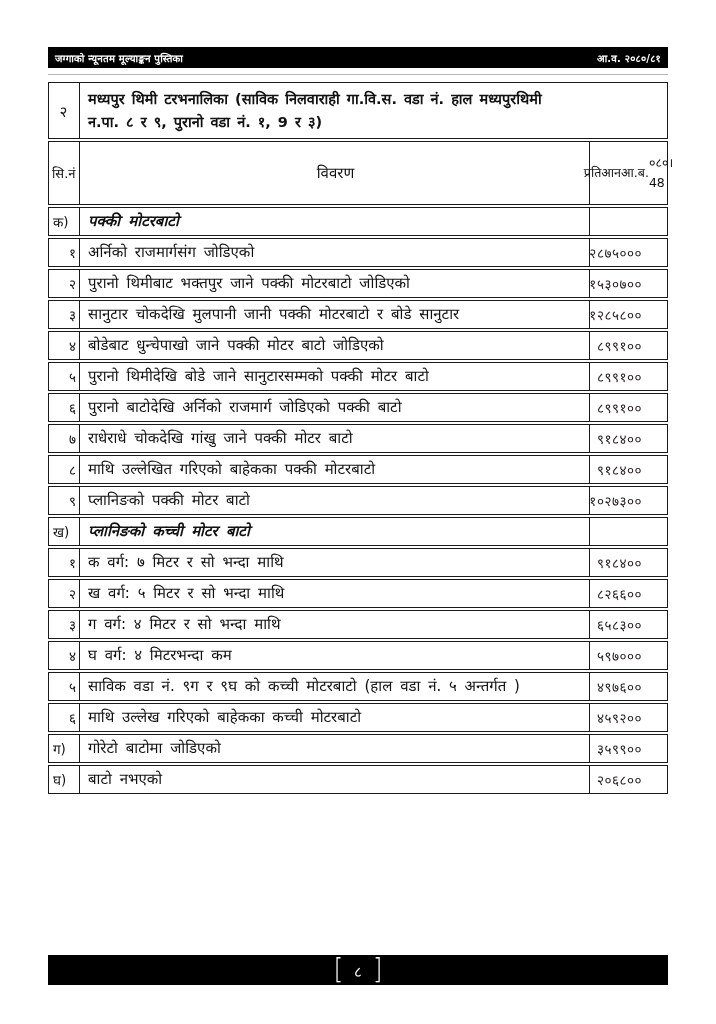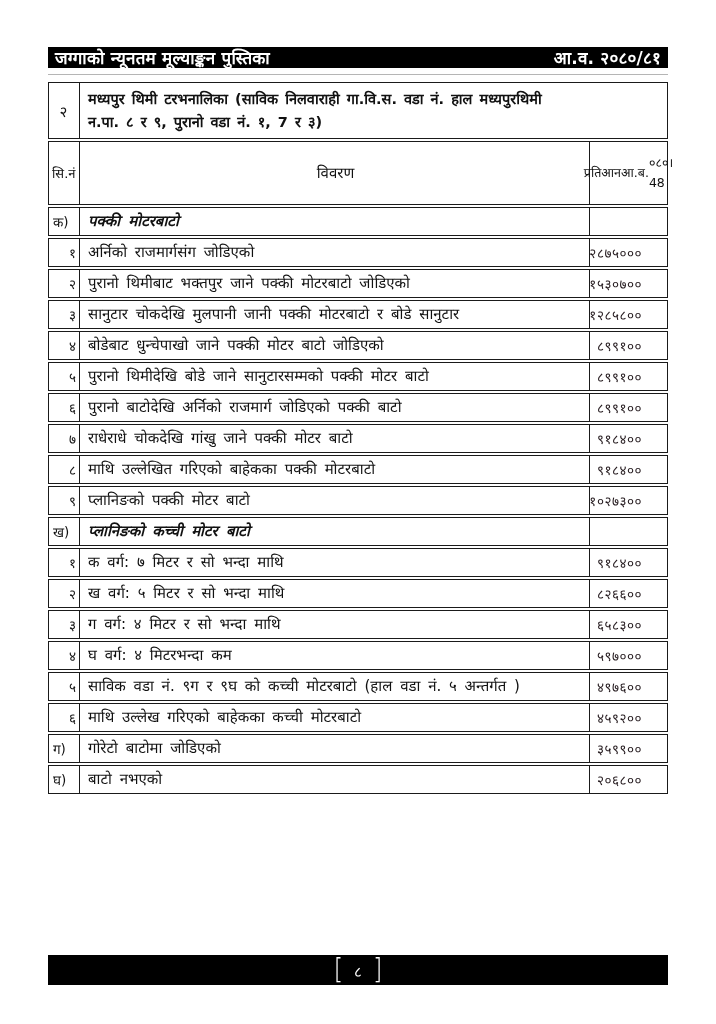--- a/index.html
+++ b/index.html
@@ -7,21 +7,21 @@
     position:relative;width:716px;height:1024px;background:#ffffff;
     font-family:"DejaVu Sans",sans-serif;color:#111;overflow:hidden;
     margin:0 auto;
   }
   .content{position:absolute;left:48px;top:47px;width:620px;}
   
   .topbar{
     height:21px;background:#000;color:#fff;display:flex;
     justify-content:space-between;align-items:center;
     padding:0 7px;box-sizing:border-box;
-    font-size:17px;font-weight:bold;letter-spacing:.2px;
+    font-size:10px;font-weight:bold;letter-spacing:.2px;
   }
   .toprule{height:1px;background:#b5b5b5;margin-top:6px;}
   
   .tbl{margin-top:7px;}
   .row{
     display:flex;border:1.6px solid #1a1a1a;margin-bottom:2px;
     box-sizing:border-box;background:#fff;align-items:stretch;
   }
   .c-serial{
     width:31px;flex:0 0 31px;border-right:1.6px solid #1a1a1a;
@@ -77,21 +77,21 @@
       <span>आ.व. २०८०/८१</span>
     </div>
     <div class="toprule"></div>
 
     <div class="tbl">
 
       <div class="row title-row">
         <div class="c-serial">२</div>
         <div class="c-desc">
           <div>मध्यपुर थिमी टरभनालिका (साविक निलवाराही गा.वि.स. वडा नं. हाल मध्यपुरथिमी</div>
-          <div>न.पा. ८ र ९, पुरानो वडा नं. १, 7 र ३)</div>
+          <div>न.पा. ८ र ९, पुरानो वडा नं. १, 9 र ३)</div>
         </div>
       </div>
 
       <div class="row head-row">
         <div class="c-serial">सि.नं</div>
         <div class="c-desc">विवरण</div>
         <div class="c-amt">
           <div>प्रतिआन</div>
           <div>आ.ब.</div>
           <div>०८०।48</div>

